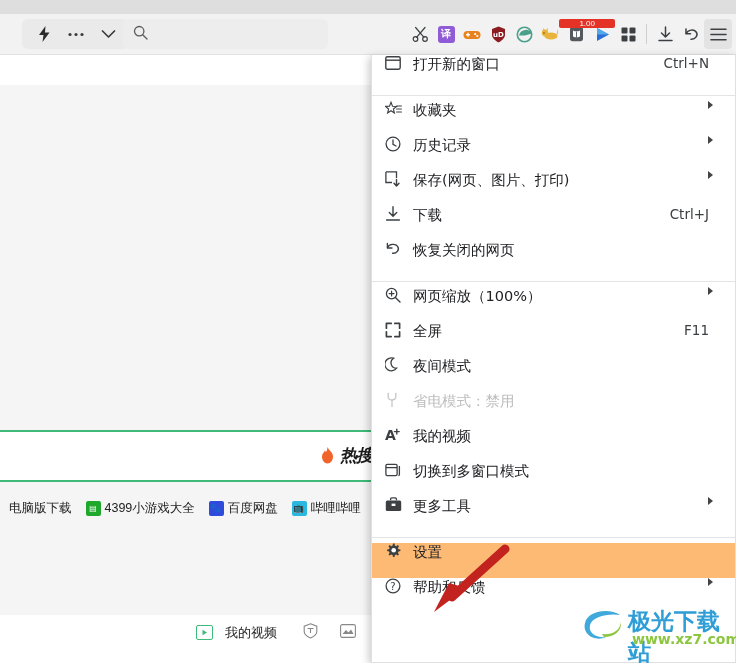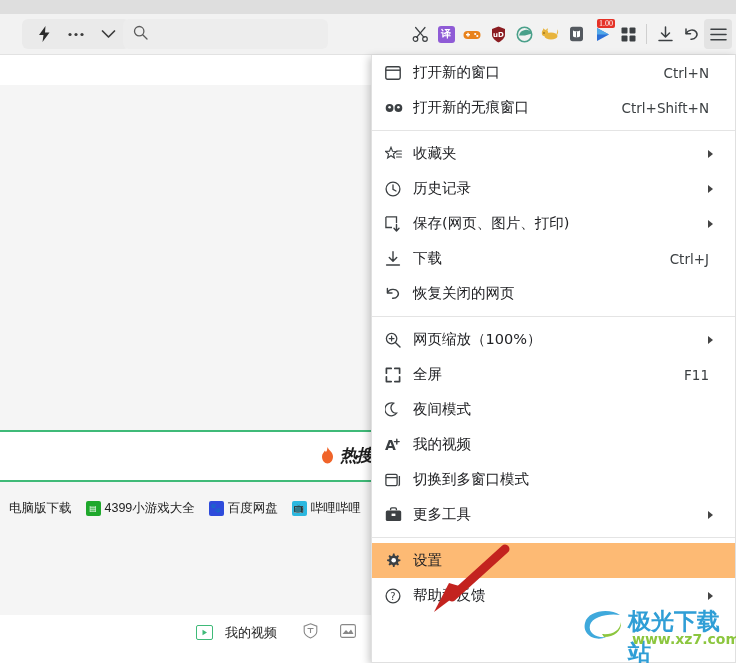--- a/index.html
+++ b/index.html
@@ -25,21 +25,21 @@
   .omnibox .oi{color:#5b5b5b;}
 
   .tb-right{position:absolute;right:4px;top:5px;height:30px;display:flex;align-items:center;}
   .ext{width:26px;height:30px;display:flex;align-items:center;justify-content:center;position:relative;}
   .ext-sq{width:17px;height:17px;border-radius:3px;display:flex;align-items:center;
           justify-content:center;font-size:10px;color:#fff;font-weight:bold;line-height:1;}
   .sep-v{width:1px;height:20px;background:#cfcfcf;margin:0 5px;}
   .menu-btn{width:28px;height:30px;display:flex;align-items:center;justify-content:center;
             background:#e3e3e3;border-radius:4px;}
   .badge{position:absolute;top:0px;right:0px;background:#e53227;color:#fff;font-size:8px;
-         line-height:9px;padding:0 2px;border-radius:2px;font-family:Liberation Serif, serif;}
+         line-height:9px;padding:0 20px;border-radius:2px;font-family:Liberation Sans, sans-serif;}
 
   
   .page{position:absolute;left:0;top:55px;width:736px;height:608px;background:#f5f5f5;overflow:hidden;}
   .page-white-top{position:absolute;left:0;top:0;width:736px;height:30px;background:#fff;}
   .searchcard{position:absolute;left:0;top:375px;width:380px;height:48px;background:#fff;
               border-top:2px solid #3fba78;border-bottom:2px solid #3fba78;}
   .hot{position:absolute;right:8px;top:12px;display:flex;align-items:center;gap:5px;}
   .hot-flame{width:15px;height:17px;}
   .hot-text{font-size:17px;font-weight:bold;font-style:italic;color:#1b1b1b;
             font-family:"DejaVu Sans",sans-serif;letter-spacing:-1px;}
@@ -52,21 +52,21 @@
   .myvideo{position:absolute;left:196px;top:568px;display:flex;align-items:center;gap:12px;
            font-size:13px;color:#222;}
   .mv-play{width:15px;height:13px;border:1px solid #3fba78;border-radius:2px;
            display:flex;align-items:center;justify-content:center;}
   .pg-scroll{position:absolute;right:0;top:0;width:8px;height:608px;background:#f1f1f1;}
 
   
   .menu{position:absolute;left:371px;top:55px;width:365px;height:608px;background:#fff;
         box-shadow:-2px 2px 8px rgba(0,0,0,.22);border:1px solid #e0e0e0;border-top:none;
         box-sizing:border-box;overflow:hidden;}
-  .mi{position:relative;height:35px;display:flex;align-items:center;padding-left:13px;
+  .mi{position:relative;height:35px;display:flex;align-items:flex-start;padding-left:13px;
       box-sizing:border-box;cursor:default;}
   .mi .ico{width:28px;flex:0 0 28px;display:flex;align-items:center;justify-content:flex-start;
            color:#3c4043;}
   .mi .lbl{font-size:14.5px;color:#202124;font-family:"DejaVu Sans","Liberation Sans",sans-serif;
            white-space:nowrap;}
   .mi .acc{position:absolute;right:26px;font-size:13.5px;color:#3c4043;
            font-family:"DejaVu Sans",sans-serif;}
   .mi .arr{position:absolute;right:22px;width:0;height:0;border-left:5px solid #444;
            border-top:4px solid transparent;border-bottom:4px solid transparent;}
   .mi.disabled .lbl{color:#bdbdbd;}
@@ -283,32 +283,20 @@
     <div class="mi">
       <span class="ico">
         <svg width="16" height="16" viewBox="0 0 16 16">
           <rect x="0.8" y="1.8" width="14.4" height="12.4" rx="1.6" stroke="#3c4043" stroke-width="1.4" fill="none"></rect>
           <path d="M0.8 5.2 H15.2" stroke="#3c4043" stroke-width="1.4"></path>
         </svg>
       </span>
       <span class="lbl">打开新的窗口</span>
       <span class="acc">Ctrl+N</span>
     </div>
-    <div class="mi">
-      <span class="ico">
-        <svg width="18" height="10" viewBox="0 0 18 10">
-          <circle cx="4.6" cy="5" r="3.9" fill="#3c4043"></circle>
-          <circle cx="13.4" cy="5" r="3.9" fill="#3c4043"></circle>
-          <circle cx="4.6" cy="4.3" r="1.3" fill="#fff"></circle>
-          <circle cx="13.4" cy="4.3" r="1.3" fill="#fff"></circle>
-        </svg>
-      </span>
-      <span class="lbl">打开新的无痕窗口</span>
-      <span class="acc">Ctrl+Shift+N</span>
-    </div>
     <div class="m-sep"></div>
     <div class="mi">
       <span class="ico">
         <svg width="17" height="16" viewBox="0 0 17 16">
           <path d="M6 1.2 L7.5 5.2 L11.6 5.4 L8.4 8 L9.4 12 L6 9.7 L2.6 12 L3.6 8 L0.4 5.4 L4.5 5.2 Z" stroke="#3c4043" stroke-width="1.1" fill="none"></path>
           <path d="M11.6 5 H16.4 M11.6 8 H16.4 M11.6 11 H16.4" stroke="#3c4043" stroke-width="1.2" stroke-linecap="round"></path>
         </svg>
       </span>
       <span class="lbl">收藏夹</span>
       <span class="arr"></span>
@@ -373,20 +361,29 @@
       <span class="lbl">全屏</span>
       <span class="acc">F11</span>
     </div>
     <div class="mi">
       <span class="ico">
         <svg width="16" height="16" viewBox="0 0 16 16">
           <path d="M11.6 11.2 A6.5 6.5 0 1 1 8.6 1.2 A5.4 5.4 0 0 0 11.6 11.2 Z" stroke="#3c4043" stroke-width="1.3" fill="none"></path>
         </svg>
       </span>
       <span class="lbl">夜间模式</span>
+    </div>
+    <div class="mi disabled">
+      <span class="ico">
+        <svg width="14" height="16" viewBox="0 0 14 16">
+          <path d="M3.2 0.8 V4.6 C3.2 6.8 4.8 8 7 8 C9.2 8 10.8 6.8 10.8 4.6 V0.8" stroke="currentColor" stroke-width="1.3" fill="none"></path>
+          <path d="M7 8 V15" stroke="currentColor" stroke-width="1.3"></path>
+        </svg>
+      </span>
+      <span class="lbl">省电模式：禁用</span>
     </div>
     <div class="mi">
       <span class="ico">
         <svg width="17" height="16" viewBox="0 0 17 16">
           <text x="0" y="13" font-size="14" font-family="DejaVu Sans, sans-serif" font-weight="bold" fill="#3c4043">A</text>
           <path d="M11.8 2.2 V7 M9.4 4.6 H14.2" stroke="#3c4043" stroke-width="1.4" stroke-linecap="round"></path>
         </svg>
       </span>
       <span class="lbl">我的视频</span>
     </div>

